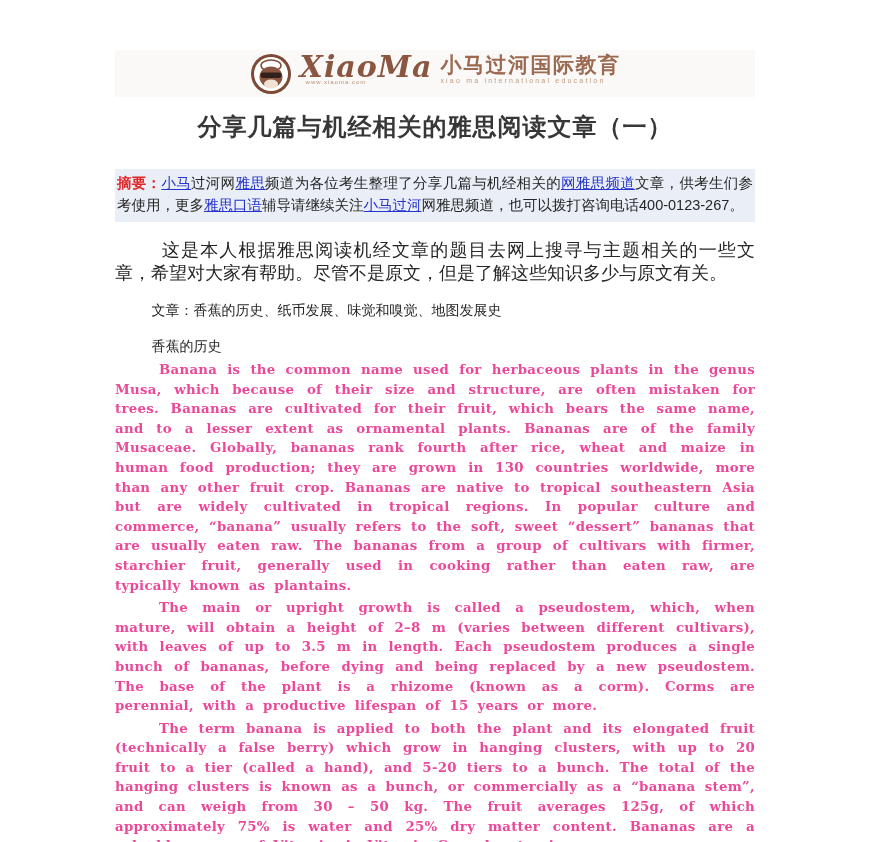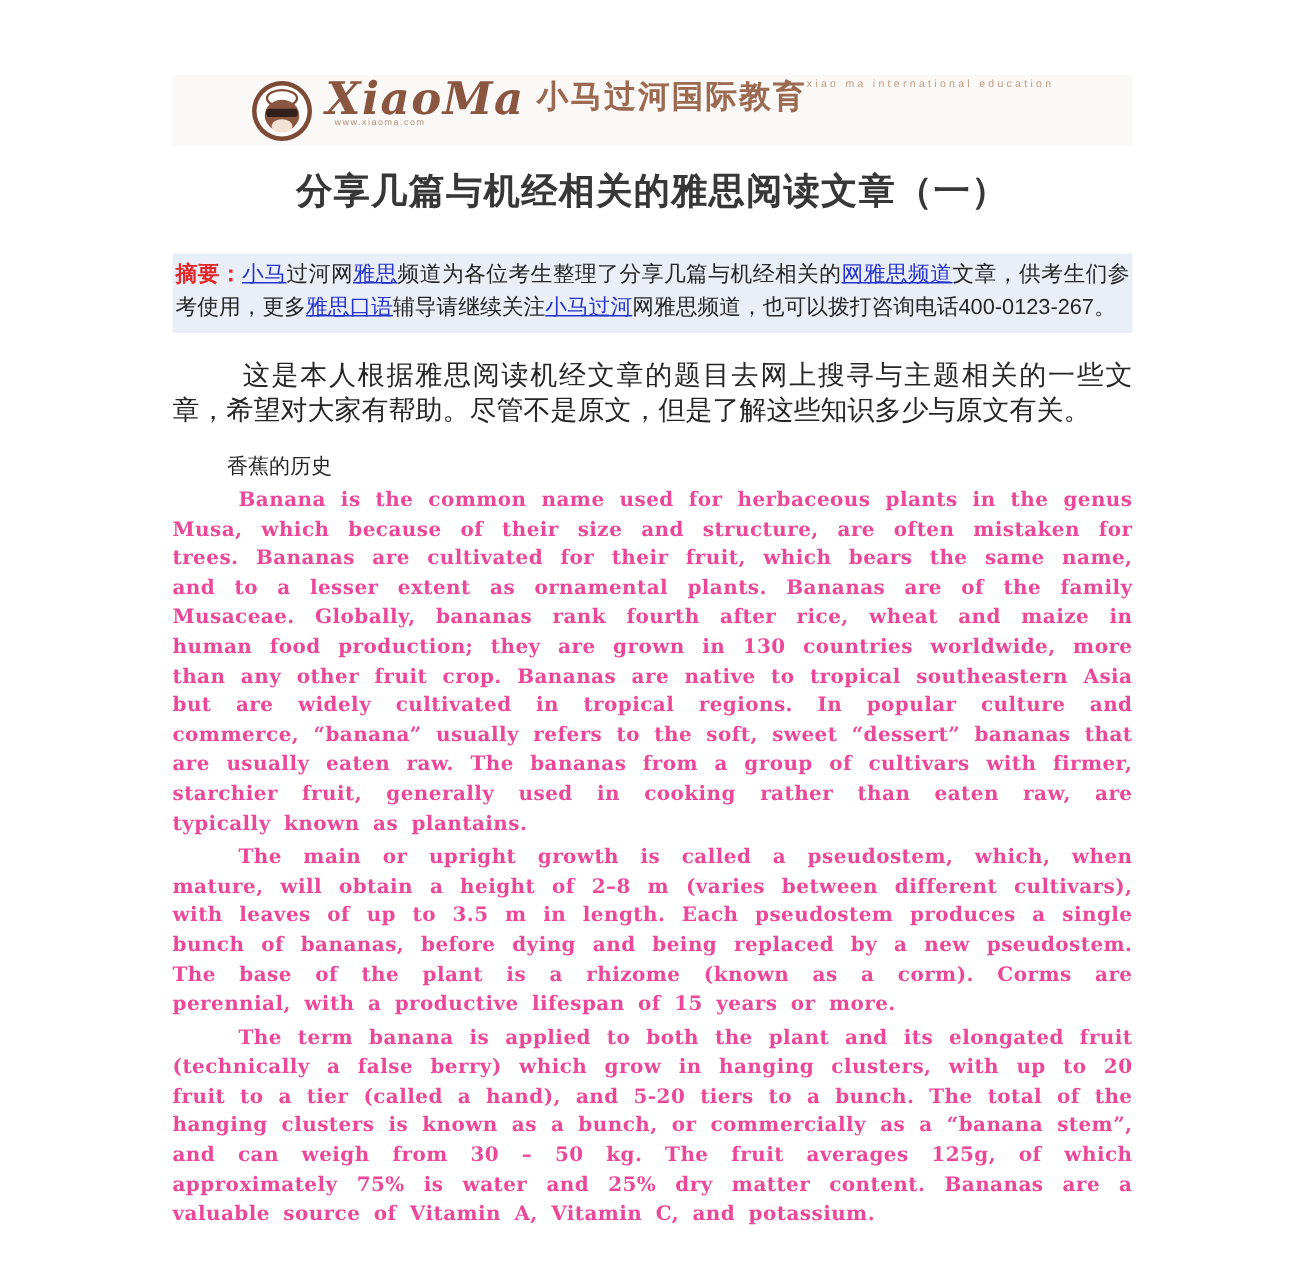--- a/index.html
+++ b/index.html
@@ -23,21 +23,21 @@
   .logo-script{
     margin-left:8px;display:flex;flex-direction:column;align-items:flex-start;
   }
   .logo-script .script-name{
     font-family:"DejaVu Serif",serif;font-style:italic;font-weight:700;
     font-size:30px;line-height:28px;color:#8a5640;letter-spacing:1px;
   }
   .logo-script .script-url{
     font-size:6px;color:#b49078;letter-spacing:1px;margin-top:-2px;margin-left:6px;
   }
-  .logo-cnblock{margin-left:8px;display:flex;flex-direction:row;}
+  .logo-cnblock{margin-left:8px;display:flex;flex-direction:column;}
   .logo-cn{
     font-size:21px;font-weight:700;color:#9b6a50;letter-spacing:1.5px;line-height:24px;
   }
   .logo-en{
     font-size:7px;color:#c09a7e;letter-spacing:2.2px;margin-top:0;
   }
 
   
   h1.doc-title{
     margin:14px 0 12px;
@@ -104,19 +104,20 @@
       <span class="logo-cn">小马过河国际教育</span>
       <span class="logo-en">xiao ma international education</span>
     </span>
   </div>
 
   <h1 class="doc-title">分享几篇与机经相关的雅思阅读文章（一）</h1>
 
   <p class="abstract"><span class="lab">摘要：</span><span class="lk">小马</span><span>过河网</span><span class="lk">雅思</span><span>频道为各位考生整理了分享几篇与机经相关的</span><span class="lk">网雅思频道</span><span>文章，供考生们参考使用，更多</span><span class="lk">雅思口语</span><span>辅导请继续关注</span><span class="lk">小马过河</span><span>网雅思频道，也可以拨打咨询电话400-0123-267。</span></p>
 
   <p class="cn-para">这是本人根据雅思阅读机经文章的题目去网上搜寻与主题相关的一些文章，希望对大家有帮助。尽管不是原文，但是了解这些知识多少与原文有关。</p>
+  <p class="cn-line">文章：香蕉的历史、纸币发展、味觉和嗅觉、地图发展史</p>
   <p class="cn-line">香蕉的历史</p>
 
   <p class="en-para">Banana is the common name used for herbaceous plants in the genus Musa, which because of their size and structure, are often mistaken for trees. Bananas are cultivated for their fruit, which bears the same name, and to a lesser extent as ornamental plants. Bananas are of the family Musaceae. Globally, bananas rank fourth after rice, wheat and maize in human food production; they are grown in 130 countries worldwide, more than any other fruit crop. Bananas are native to tropical southeastern Asia but are widely cultivated in tropical regions. In popular culture and commerce, “banana” usually refers to the soft, sweet “dessert” bananas that are usually eaten raw. The bananas from a group of cultivars with firmer, starchier fruit, generally used in cooking rather than eaten raw, are typically known as plantains.</p>
   <p class="en-para">The main or upright growth is called a pseudostem, which, when mature, will obtain a height of 2–8 m (varies between different cultivars), with leaves of up to 3.5 m in length. Each pseudostem produces a single bunch of bananas, before dying and being replaced by a new pseudostem. The base of the plant is a rhizome (known as a corm). Corms are perennial, with a productive lifespan of 15 years or more.</p>
   <p class="en-para">The term banana is applied to both the plant and its elongated fruit (technically a false berry) which grow in hanging clusters, with up to 20 fruit to a tier (called a hand), and 5-20 tiers to a bunch. The total of the hanging clusters is known as a bunch, or commercially as a “banana stem”, and can weigh from 30 – 50 kg. The fruit averages 125g, of which approximately 75% is water and 25% dry matter content. Bananas are a valuable source of Vitamin A, Vitamin C, and potassium.</p>
 
 </div>
 
 </body></html>

